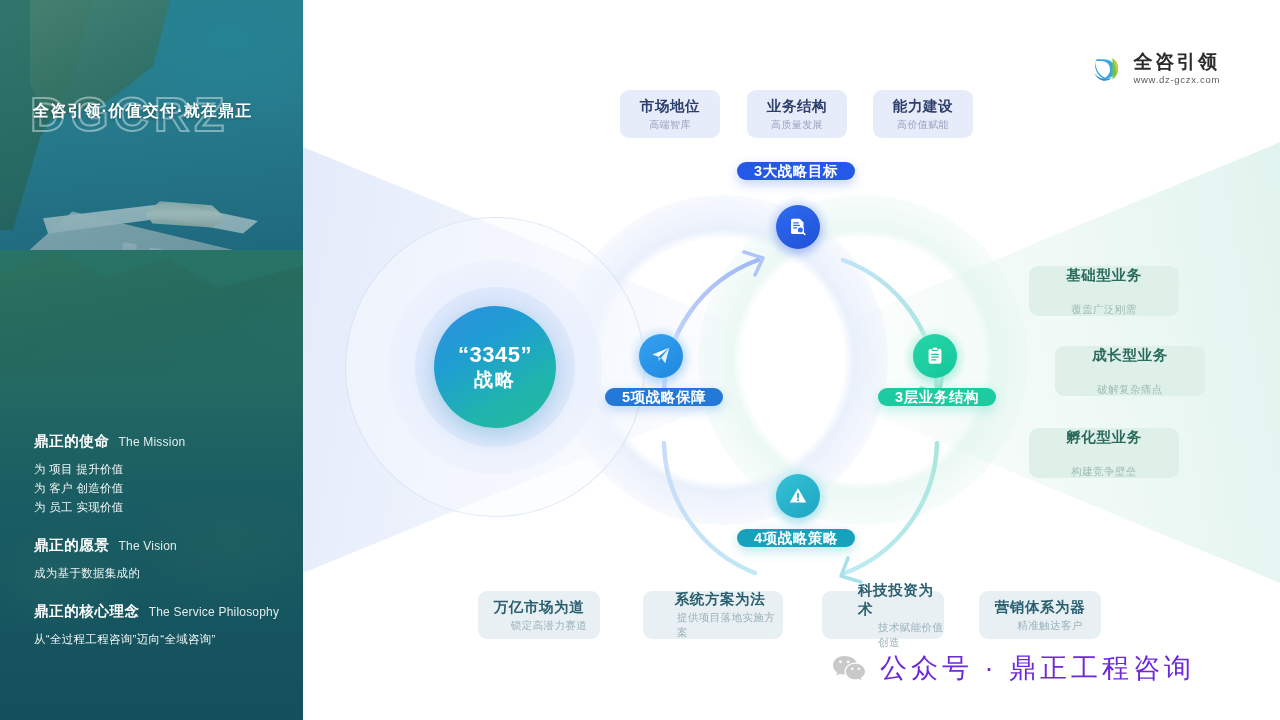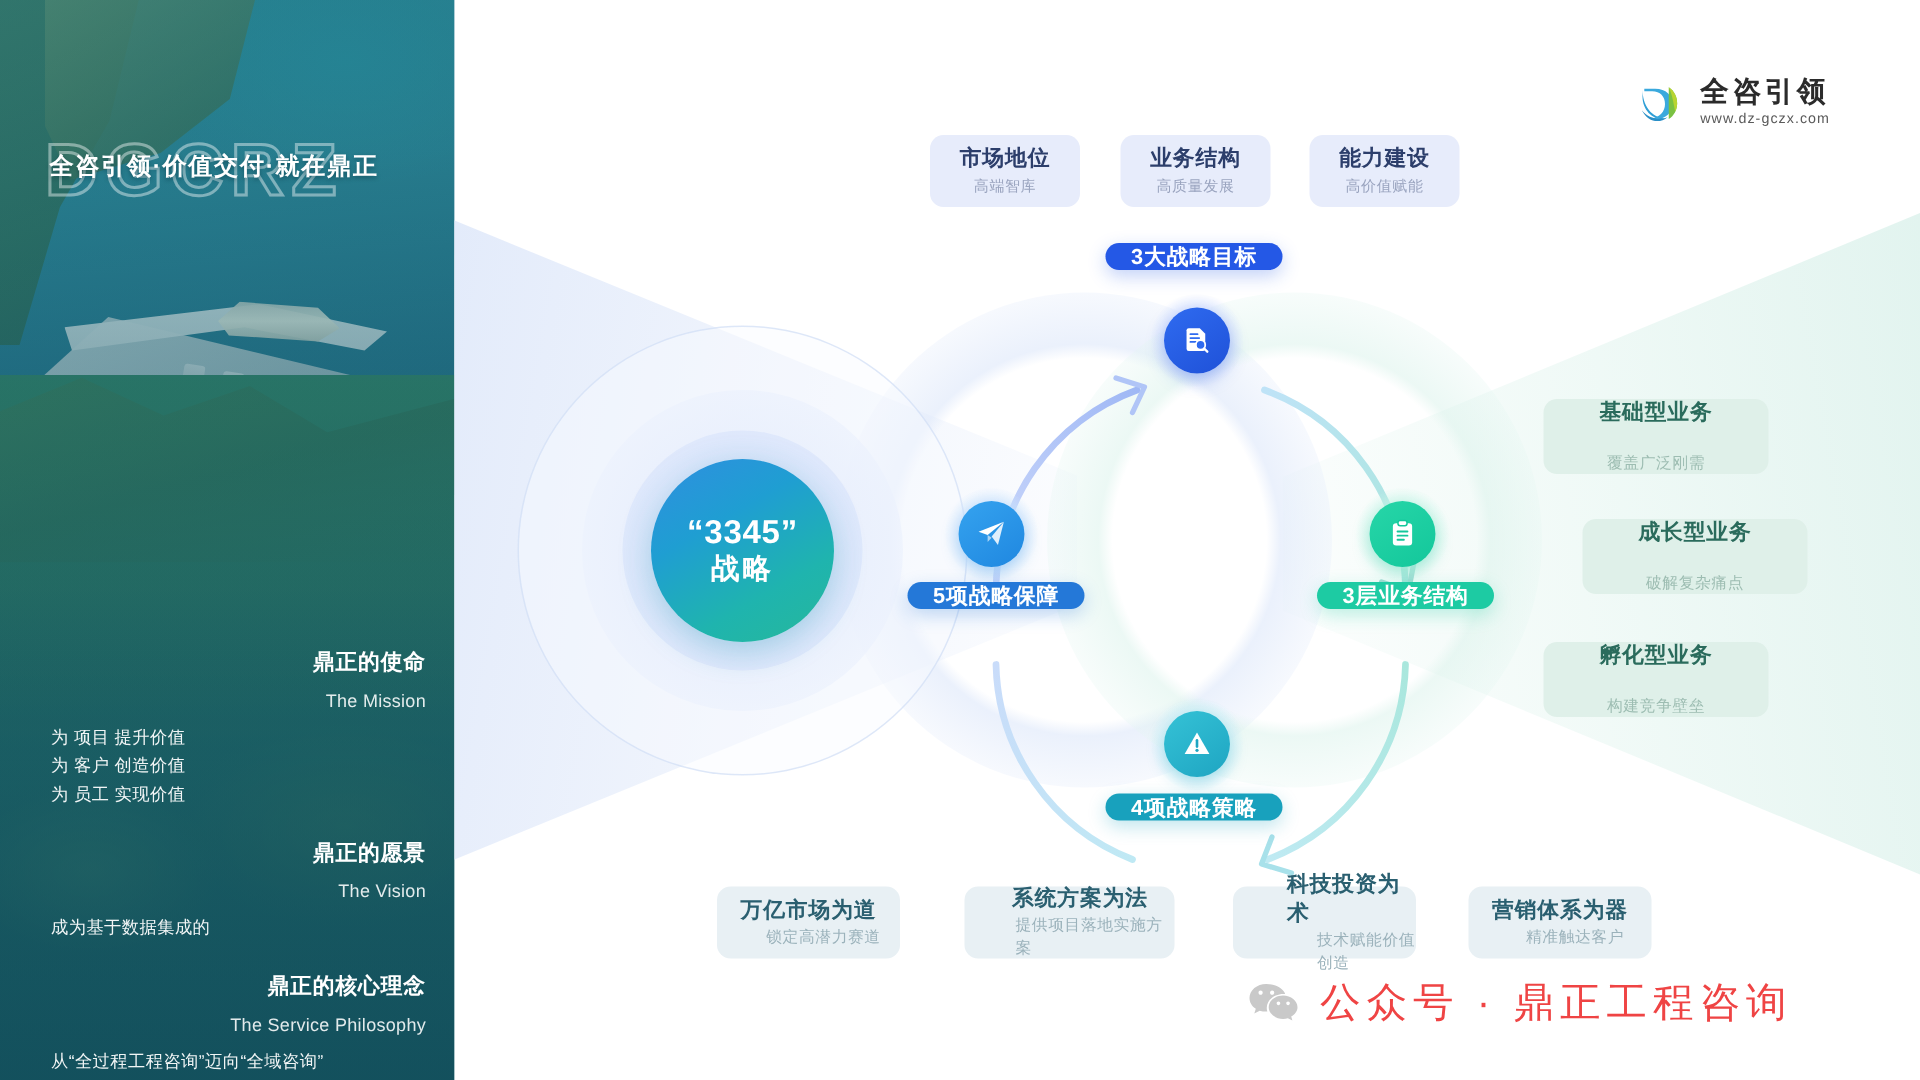--- a/index.html
+++ b/index.html
@@ -99,21 +99,21 @@
   .brand-slogan {
     position:absolute; left:3px; top:17px; width:100%;
     font-size:16px; font-weight:700; letter-spacing:1.2px;
     color:#ffffff; white-space:nowrap;
     text-shadow: 0 1px 3px rgba(0,40,50,.45);
   }
 
   
   #panel-text { position:absolute; left:34px; top:432px; width:250px; color:#ffffff; }
   .sec { margin-bottom:19px; }
-  .sec-head { display:flex; align-items:flex-end; gap:9px; margin-bottom:9px;flex-direction:column; }
+  .sec-head { display:flex; align-items:center; gap:9px; margin-bottom:9px; }
   .sec-head .cn { font-size:14.5px; font-weight:800; letter-spacing:.6px; color:#ffffff; }
   .sec-head .en { font-size:12px; font-weight:400; color:rgba(255,255,255,.88); letter-spacing:.2px; }
   .sec-line { font-size:11.5px; line-height:19px; color:rgba(255,255,255,.94); letter-spacing:.3px; }
   .sec-line.strong { font-weight:800; }
 
   
   #right { position:absolute; left:303px; top:0; width:977px; height:720px; background:#ffffff; overflow:hidden; }
 
   
   .wedge-left {
@@ -209,21 +209,21 @@
                display:flex; align-items:center; justify-content:center;
                font-size:14.5px; font-weight:700; color:#2f4f8e; letter-spacing:1px; padding:0 16px; }
 
   .card-right { width:150px; height:50px; background:#dff0e9; }
   .card-right .t { font-size:14.5px; color:#2a6b5c; line-height:19px; }
   .card-right .s { font-size:10.5px; color:#9dbdb2; line-height:15px; margin-top:17px; }
 
   
   #footer { position:absolute; left:832px; top:650px; display:flex; align-items:center; gap:14px; }
   #footer .wx { width:34px; height:27px; position:relative; }
-  #footer .ftxt { font-size:27px; color:#ef4444; letter-spacing:4px; font-weight:400; white-space:nowrap; }
+  #footer .ftxt { font-size:27px; color:#6d28d9; letter-spacing:4px; font-weight:400; white-space:nowrap; }
 </style>
 </head>
 <body>
 
 <div id="stage">
 
   <div id="left-panel">
     <div class="scene">
       <div class="water-top"></div>
       <div class="hill-left"></div>

